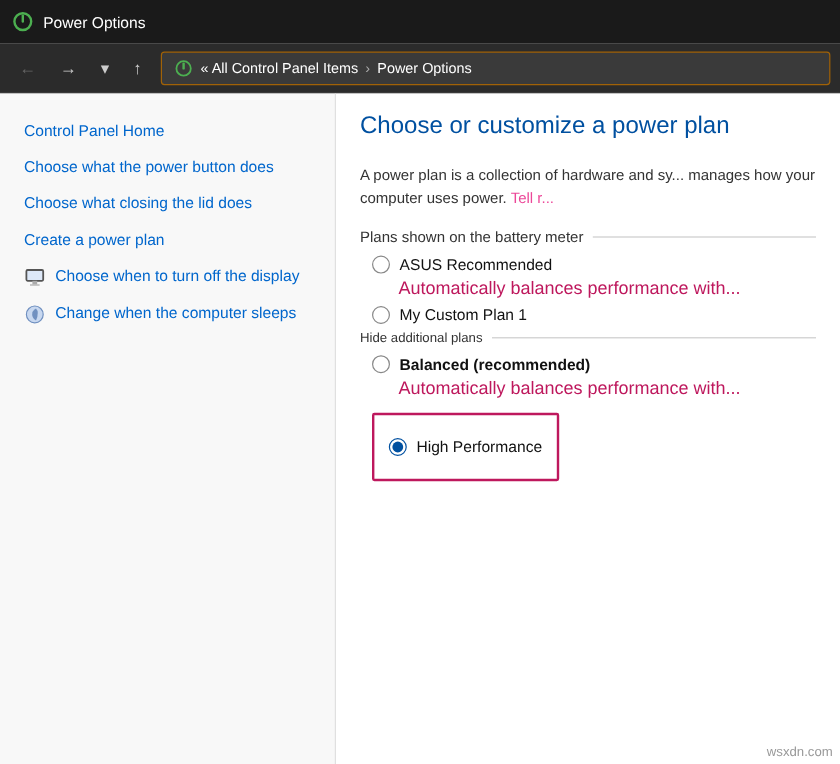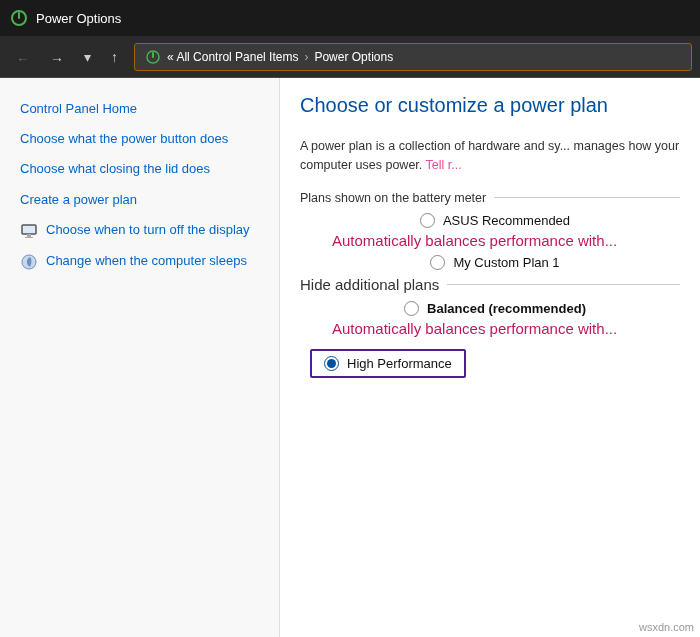--- a/index.html
+++ b/index.html
@@ -156,21 +156,20 @@
     .plan-item {
       margin: 6px 0 6px 10px;
       display: flex;
       flex-direction: column;
       gap: 2px;
     }
     .plan-item-row {
       display: flex;
       align-items: center;
       gap: 8px;
-      justify-content: center;
     }
     .plan-name {
       font-size: 13px;
       color: #111;
     }
     .plan-name.bold { font-weight: bold; }
     .plan-desc {
       font-size: 15px;
       color: #be185d;
       padding-left: 22px;
@@ -197,21 +196,21 @@
     .radio-btn.selected::after {
       content: '';
       width: 9px;
       height: 9px;
       border-radius: 50%;
       background: #0050a0;
     }
 
     
     .hide-plans-label {
-      font-size: 15px;
+      font-size: 11px;
       color: #333;
       margin: 2px 0 8px 0;
       display: flex;
       align-items: center;
       gap: 8px;
     }
     .hide-plans-label::after {
       content: '';
       flex: 1;
       height: 1px;
@@ -333,21 +332,21 @@
     
     <div class="plan-item">
       <div class="plan-item-row">
         <span class="radio-btn"></span>
         <span class="plan-name bold">Balanced (recommended)</span>
       </div>
       <div class="plan-desc">Automatically balances performance with...</div>
     </div>
 
     
-    <div style="margin: 6px 0 6px 10px; display: inline-block; border: 2px solid #4c1d95; border-radius: 2px; padding: 5px 12px;">
+    <div style="margin: 6px 0 6px 10px; display: inline-block; border: 2px solid #be185d; border-radius: 2px; padding: 19px 12px;">
       <div class="plan-item-row">
         <span class="radio-btn selected"></span>
         <span class="plan-name">High Performance</span>
       </div>
     </div>
   </div>
 </div>
 
 <div class="watermark">wsxdn.com</div>
 

